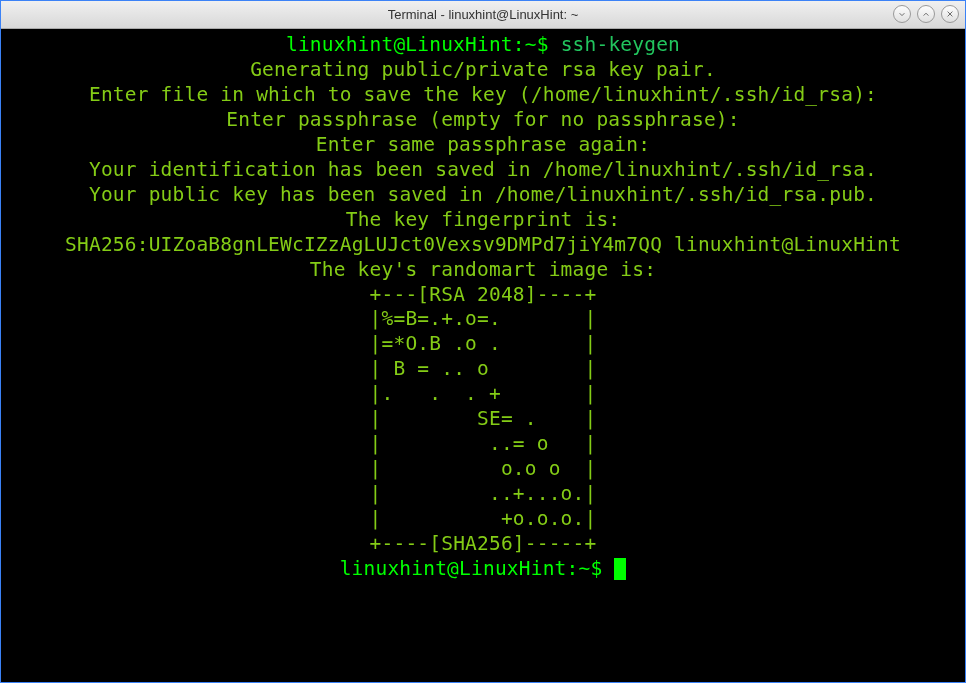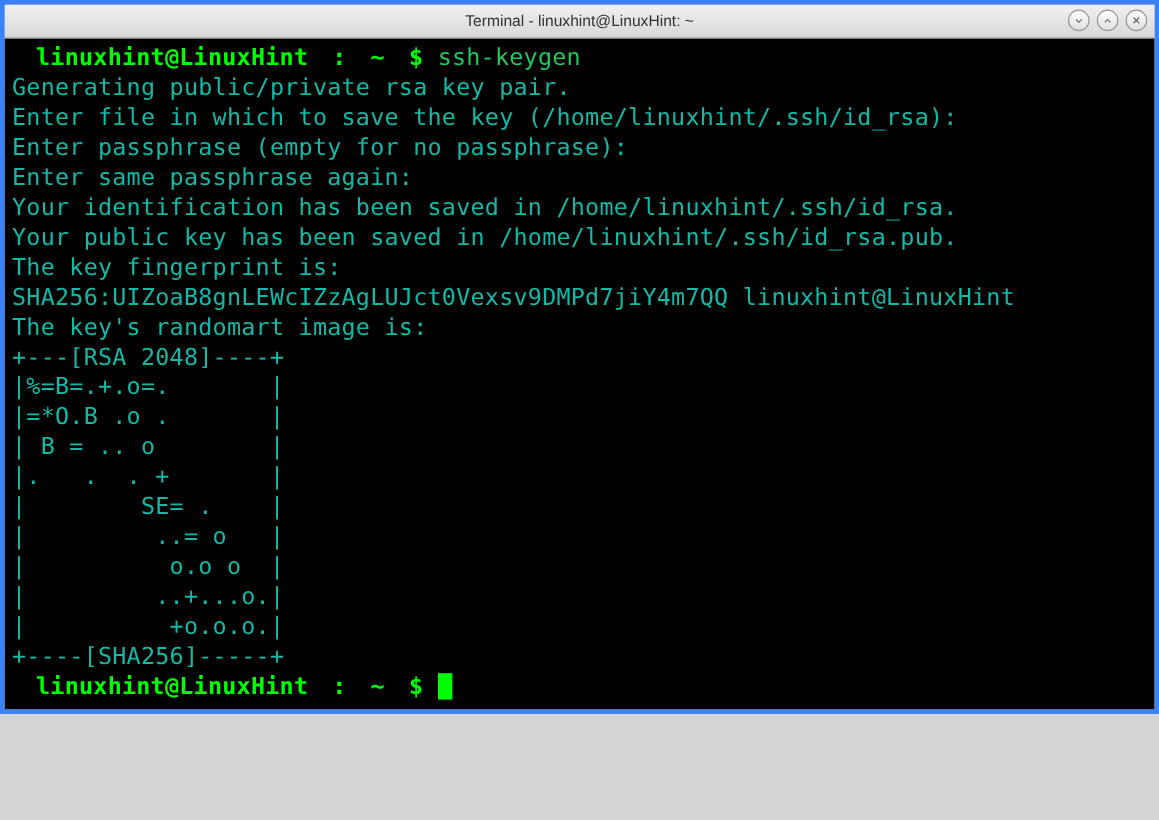--- a/index.html
+++ b/index.html
@@ -9,25 +9,26 @@
     }
     body {
       background: #d4d4d4;
       font-family: sans-serif;
       width: 966px;
       height: 683px;
       overflow: hidden;
     }
     .window {
       width: 966px;
-      height: 595px;
+      height: 683px;
       background: #e8e8e8;
-      border: 4px solid #3b82f6;
+      border: 1px solid #3b82f6;
       display: flex;
       flex-direction: column;
+      text-align: center;
     }
     .titlebar {
       height: 28px;
       background: linear-gradient(to bottom, #f0f0f0, #d8d8d8);
       border-bottom: 1px solid #aaa;
       display: flex;
       align-items: center;
       justify-content: center;
       position: relative;
       font-size: 13px;
@@ -78,36 +79,35 @@
     }
     .prompt-symbol {
       color: #00ff00;
       font-weight: bold;
     }
     .command {
       color: #22c55e;
       font-weight: normal;
     }
     .output {
-      color: #14b8a6;
+      color: #84cc16;
       font-weight: normal;
     }
     .cursor {
       display: inline-block;
       width: 12px;
       height: 22px;
       background: #00ff00;
       vertical-align: text-bottom;
     }
     .line {
       display: block;
     }
     .bold {
-      font-weight: bold;
-      margin-left: 20px;
+      font-weight: normal;
     }
   </style>
 </head>
 <body>
 
 <div class="window">
   <div class="titlebar">
     <span class="titlebar-title">Terminal - linuxhint@LinuxHint: ~</span>
     <div class="window-controls">
       <div class="window-btn">

